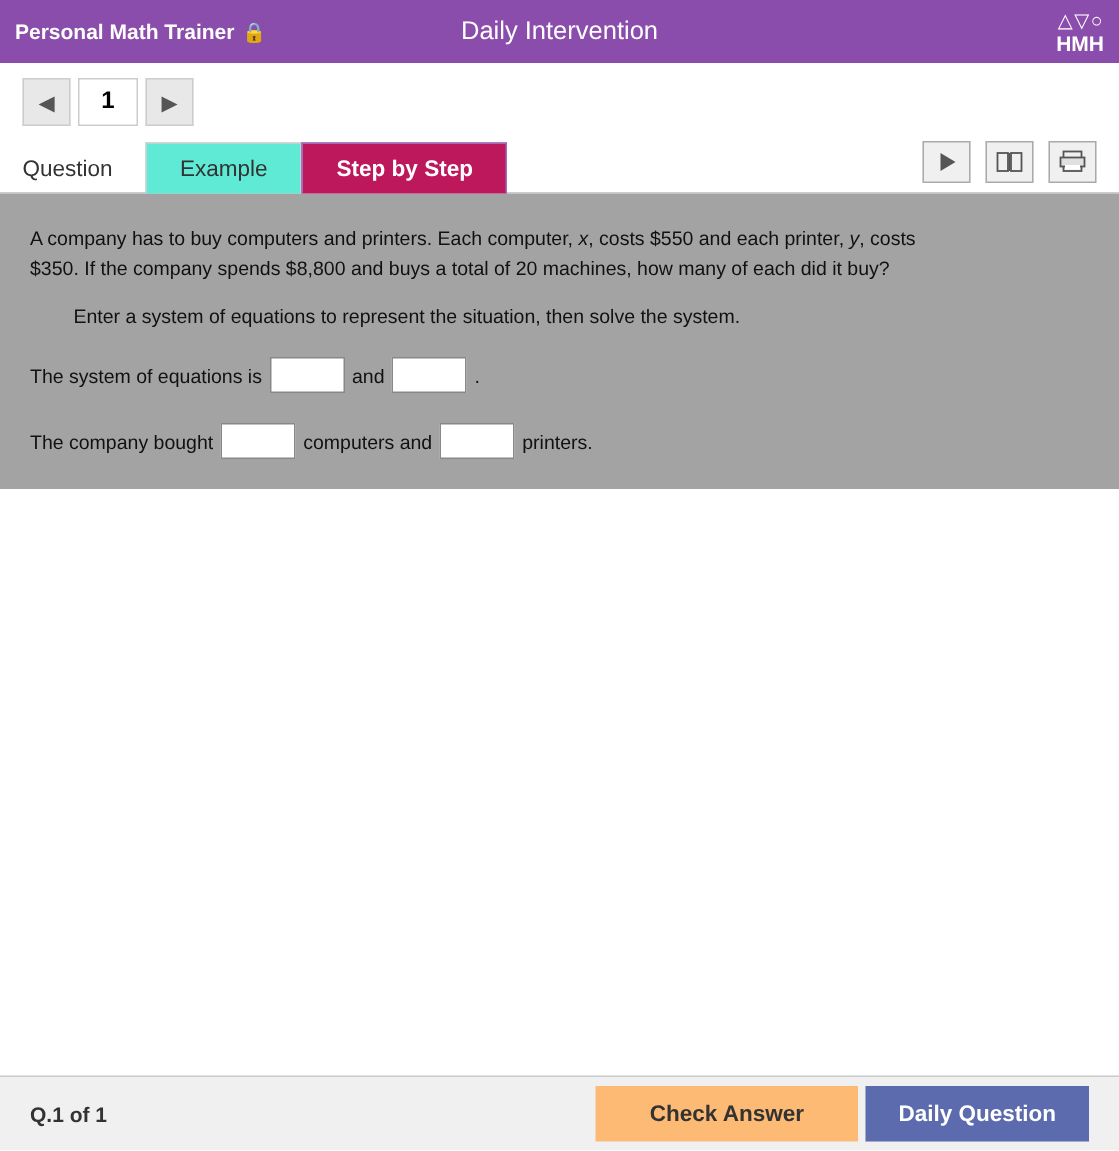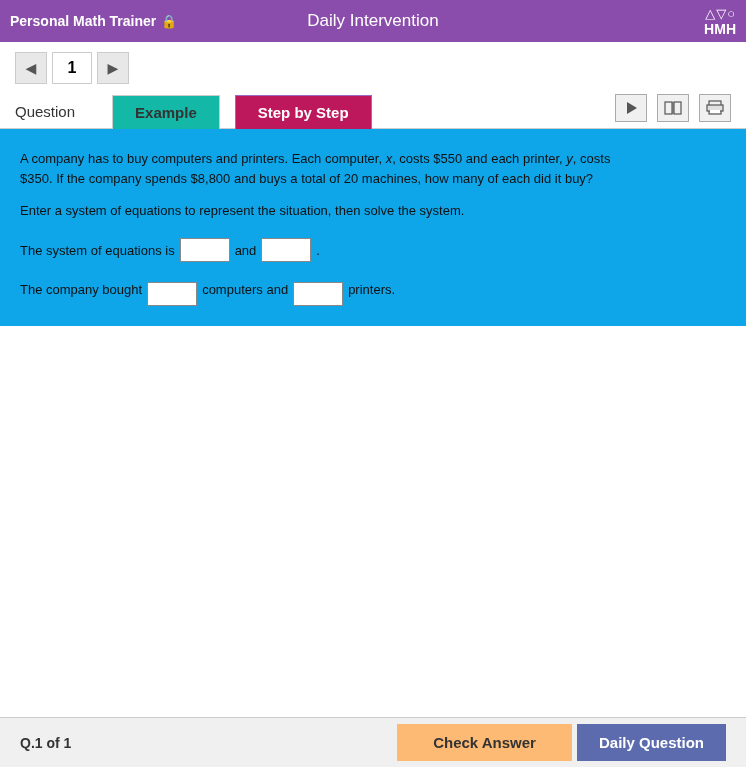--- a/index.html
+++ b/index.html
@@ -90,32 +90,32 @@
     #tabs-row {
       display: flex;
       align-items: flex-end;
       padding: 0 15px;
       background: #fff;
       border-bottom: 1px solid #ccc;
       justify-content: space-between;
     }
     #tabs-left {
       display: flex;
-      align-items: flex-start;
-      gap: 15px;
+      align-items: center;
+      gap: 0;
     }
     .tab {
       padding: 8px 22px;
       font-size: 15px;
       cursor: pointer;
       border: 1px solid #ccc;
       border-bottom: none;
-      background: #14b8a6;
+      background: #5eead4;
       color: #333;
-      font-weight: bold;
+      font-weight: normal;
       position: relative;
       bottom: -1px;
     }
     .tab.active {
       background: #be185d;
       color: #fff;
       font-weight: bold;
       border-color: #9C6BBF;
     }
     .tab:first-child {
@@ -141,33 +141,34 @@
       justify-content: center;
       cursor: pointer;
       background: #f0f0f0;
       color: #555;
       font-size: 16px;
     }
 
     
     #main-content {
       padding: 20px 20px;
-      background: #0ea5e9;
+      background: #a3a3a3;
       flex: 1;
     }
     .problem-text {
       font-size: 13px;
       color: #111;
       line-height: 1.5;
       margin-bottom: 15px;
     }
     .instruction-text {
       font-size: 13px;
       color: #111;
       margin-bottom: 20px;
+      margin-left: 29px;
     }
     .equation-row {
       font-size: 13px;
       color: #111;
       margin-bottom: 20px;
       display: flex;
       align-items: center;
       gap: 5px;
     }
     .answer-box {
@@ -179,20 +180,21 @@
       vertical-align: middle;
     }
     input.answer-box {
       padding: 2px 4px;
       font-size: 13px;
     }
     .company-row {
       font-size: 13px;
       color: #111;
       display: flex;
+      align-items: center;
       gap: 5px;
     }
 
     
     #footer {
       position: absolute;
       bottom: 0;
       left: 0;
       right: 0;
       height: 50px;

